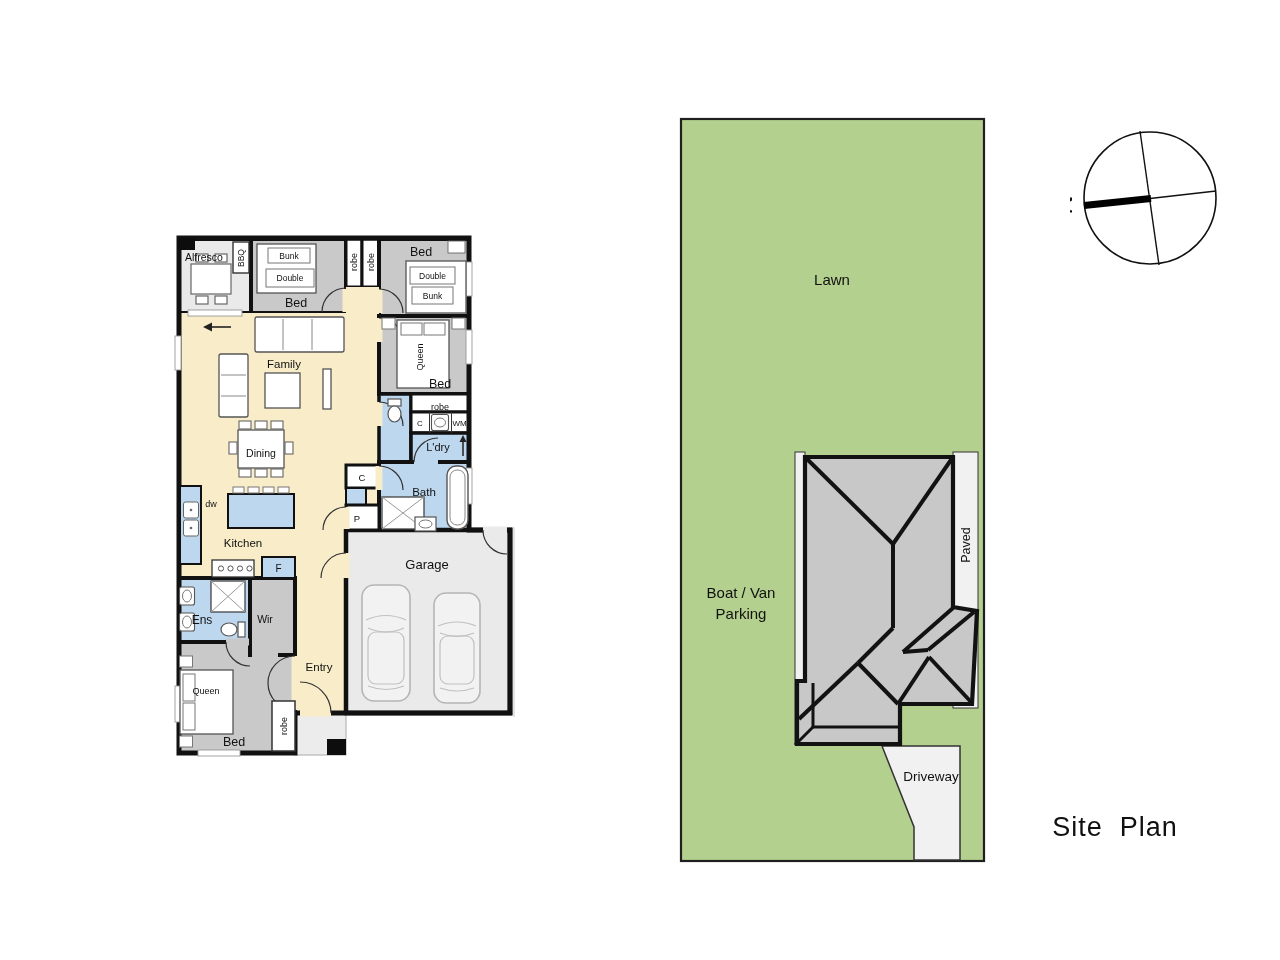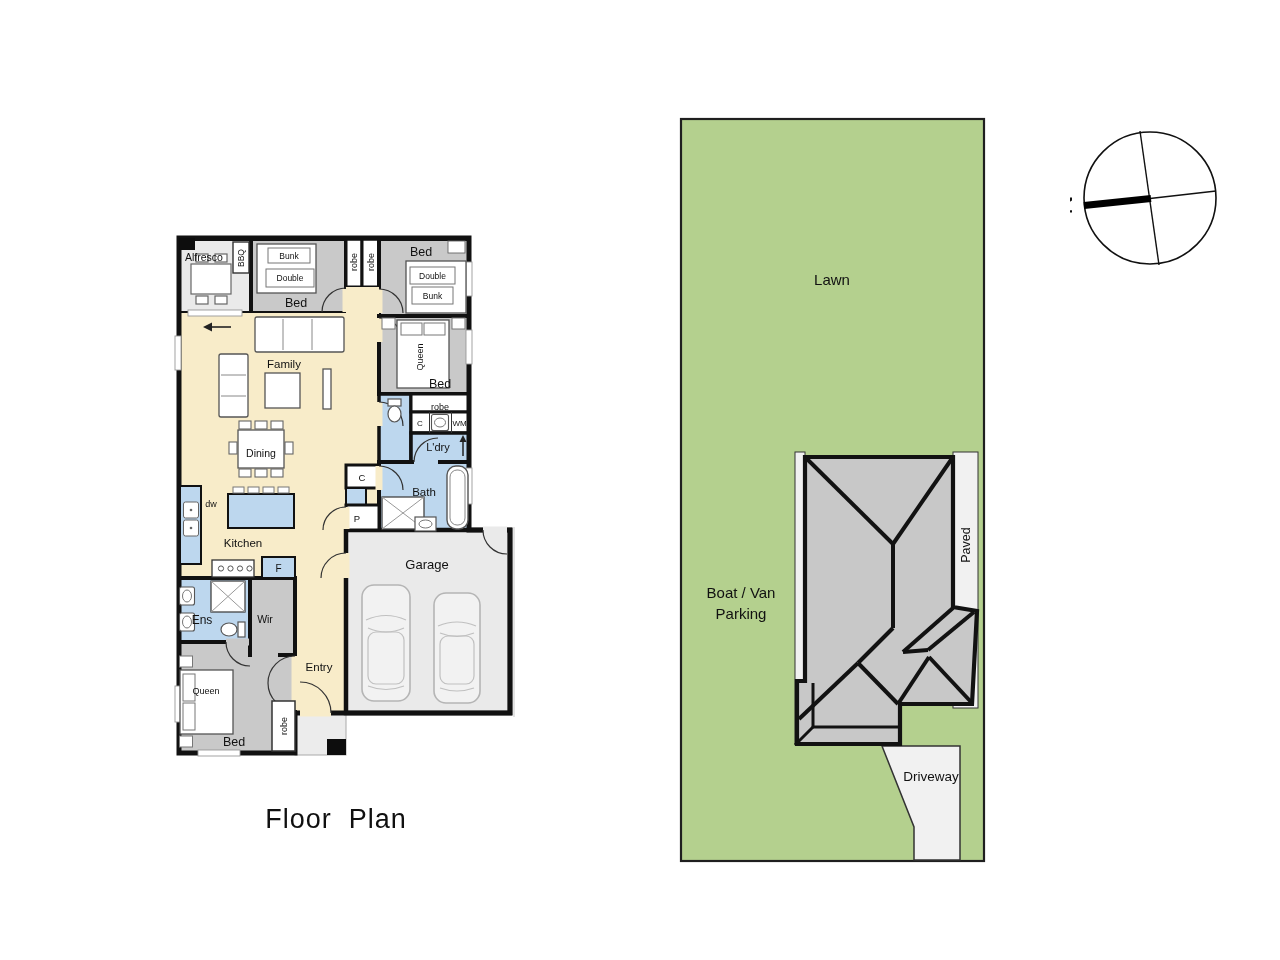--- a/index.html
+++ b/index.html
@@ -281,15 +281,15 @@
   </svg>
 
   <svg class="plan-svg" style="left:1070px;top:118px;" width="160" height="160" viewBox="1070 118 160 160">
     <circle cx="1150" cy="198" r="66" fill="#fff" stroke="#111" stroke-width="1.6"></circle>
     <line x1="1140" y1="131" x2="1159" y2="265" stroke="#111" stroke-width="1.4"></line>
     <line x1="1084" y1="206" x2="1216" y2="191" stroke="#111" stroke-width="1.4"></line>
     <line x1="1084" y1="205.5" x2="1151" y2="198.5" stroke="#000" stroke-width="7"></line>
     <text x="1062" y="205" font-size="27" text-anchor="middle" dominant-baseline="central" transform="rotate(90 1062 205)">N</text>
   </svg>
 
-  <div class="plan-title" style="left:216px;top:804px;width:240px;">Floor  Plan</div>
+  <div class="plan-title" style="left:995px;top:812px;width:240px;">Site  Plan</div>
 
 </div>
 
 </body></html>

